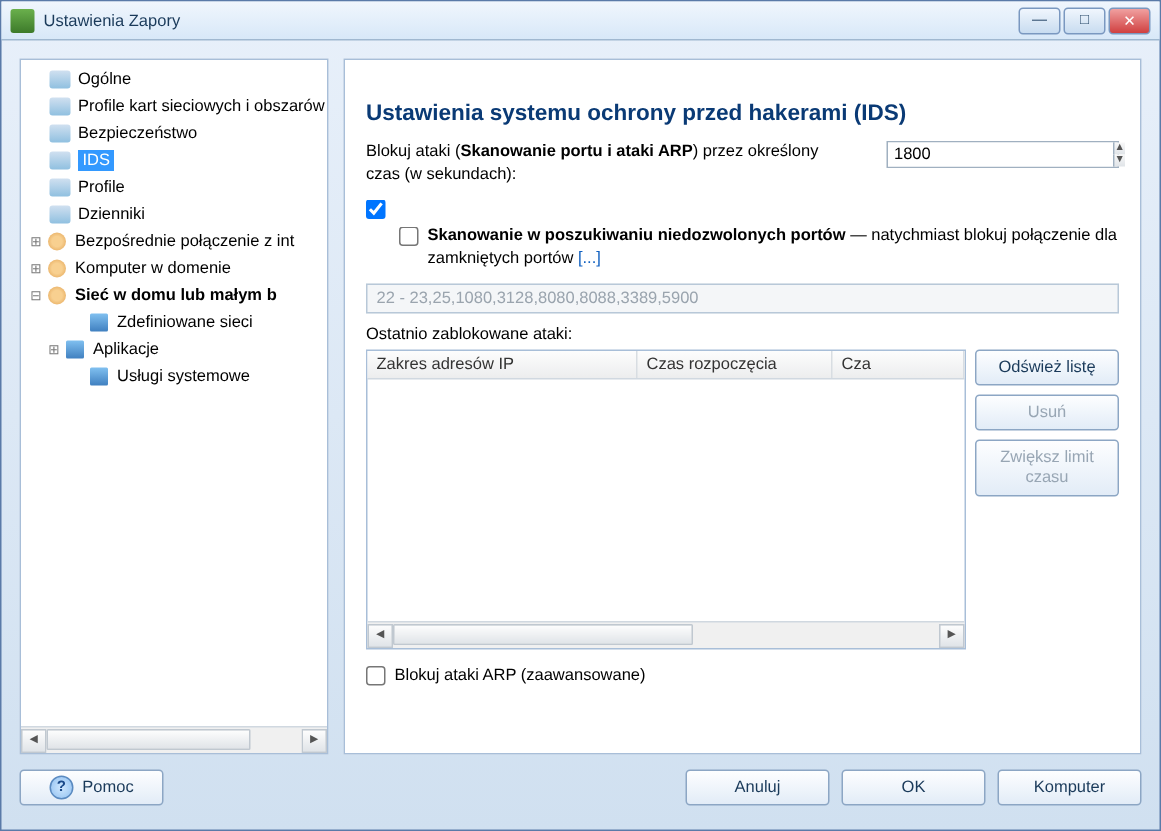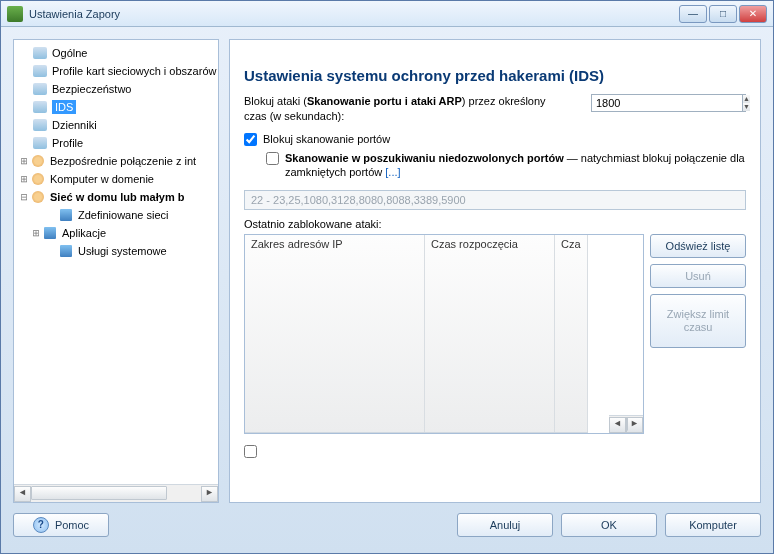--- a/index.html
+++ b/index.html
@@ -40,28 +40,28 @@
 .spin input{flex:1;border:none;padding:2px 4px;font-size:11px}
 .spin .arrs{width:16px;display:flex;flex-direction:column}
 .spin .arrs div{flex:1;border-left:1px solid #a0b0c0;background:linear-gradient(#f8f8f8,#e0e4e8);font-size:7px;text-align:center;line-height:8px;color:#555}
 .chk{display:flex;align-items:flex-start;gap:6px;margin:4px 0}
 .chk input{margin-top:1px}
 .chk-lbl{line-height:1.35}
 .sub{margin-left:22px}
 .link{color:#1060c0}
 .ports-input{width:100%;border:1px solid #b8c8d8;background:#f4f6f8;color:#9aa4ae;padding:3px 6px;margin:6px 0 8px}
 .tbl-section{display:flex;gap:6px}
-.tbl-wrap{flex:1;border:1px solid #a8bed8;background:#fff;height:200px;display:flex;flex-direction:row}
+.tbl-wrap{flex:1;border:1px solid #a8bed8;background:#fff;height:200px;display:flex;flex-direction:column}
 .tbl-head{display:flex;background:linear-gradient(#fdfdfd,#ecedee);border-bottom:1px solid #d0d8e0}
 .tbl-head .th{padding:3px 6px;border-right:1px solid #d8dde2;color:#333}
 .tbl-body{flex:1}
 .tbl-wrap .hscroll{margin-top:auto}
 .btncol{width:96px;display:flex;flex-direction:column;gap:6px}
 .btn{height:24px;border:1px solid #8ca6c4;border-radius:3px;background:linear-gradient(#fdfeff,#e2ecf7);color:#1a3a5a;text-align:center;line-height:22px;cursor:pointer}
-.btn.tall{height:54px;display:flex;align-items:center;justify-content:center;line-height:1.2;padding:2px}
+.btn.tall{height:38px;display:flex;align-items:center;justify-content:center;line-height:1.2;padding:2px}
 .btn.disabled{color:#98a6b4}
 .footer{height:28px;display:flex;align-items:stretch;gap:8px}
 .footer .spacer{flex:1}
 .footer .btn{width:96px}
 .footer .btn.help{width:96px;display:flex;align-items:center;justify-content:center;gap:6px}
 .help-icn{width:16px;height:16px;border:1px solid #5a8ac0;border-radius:50%;background:radial-gradient(#d0e8ff,#90c0f0);color:#1a4a8a;font-weight:bold;font-size:10px;line-height:14px;text-align:center}
 </style>
 </head>
 <body>
 
@@ -102,27 +102,27 @@
           <div class="tree-item lv0 sel">
               <span class="icn">
                 <span class="icn-gen"></span>
               </span>
               <span class="lbl">IDS</span>
             </div>
           <div class="tree-item lv0">
               <span class="icn">
                 <span class="icn-gen"></span>
               </span>
+              <span class="lbl">Profile</span>
+            </div>
+          <div class="tree-item lv0">
+              <span class="icn">
+                <span class="icn-gen"></span>
+              </span>
               <span class="lbl">Dzienniki</span>
-            </div>
-          <div class="tree-item lv0">
-              <span class="icn">
-                <span class="icn-gen"></span>
-              </span>
-              <span class="lbl">Profile</span>
             </div>
           <div class="tree-item lv1x">
               <span class="exp">⊞</span>
               <span class="icn">
                 <span class="icn-person"></span>
               </span>
               <span class="lbl">Bezpośrednie połączenie z int</span>
             </div>
           <div class="tree-item lv1x">
               <span class="exp">⊞</span>
@@ -178,21 +178,20 @@
             <input type="text" value="1800" style="">
             <div class="arrs">
               <div>▲</div>
               <div>▼</div>
             </div>
           </div>
         </div>
 
         <label class="chk">
           <input type="checkbox" checked="" style="">
-          <span class="chk-lbl">Blokuj skanowanie portów</span>
         </label>
 
         <div class="sub">
           <label class="chk">
             <input type="checkbox" style="">
             <span class="chk-lbl"><b>Skanowanie w poszukiwaniu niedozwolonych portów</b><span> — natychmiast blokuj połączenie dla zamkniętych portów </span><span class="link">[...]</span></span>
           </label>
         </div>
 
         <input class="ports-input" type="text" readonly="" value="22 - 23,25,1080,3128,8080,8088,3389,5900" style="">
@@ -217,20 +216,21 @@
           </div>
           <div class="btncol">
             <div class="btn">Odśwież listę</div>
             <div class="btn disabled">Usuń</div>
             <div class="btn disabled tall">Zwiększ limit czasu</div>
           </div>
         </div>
 
         <label class="chk" style="margin-top:10px">
           <input type="checkbox" style="">
+          <span class="chk-lbl">Blokuj ataki ARP (zaawansowane)</span>
         </label>
       </div>
     </div>
 
     <div class="footer">
       <div class="btn help">
         <span class="help-icn">?</span>
         <span>Pomoc</span>
       </div>
       <div class="spacer"></div>

